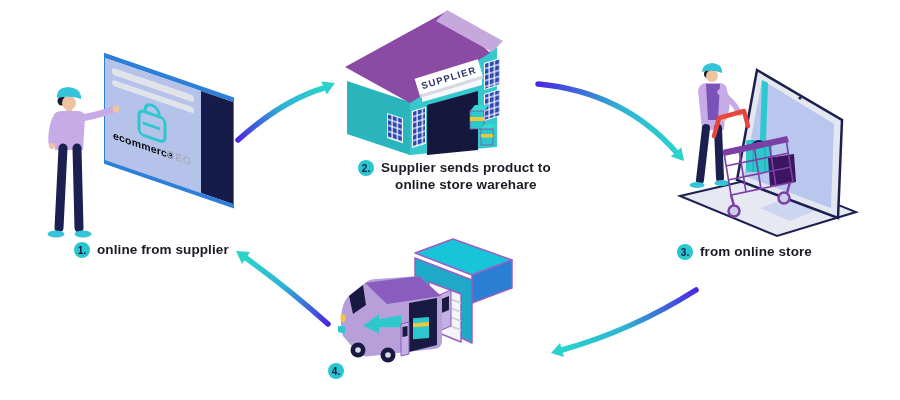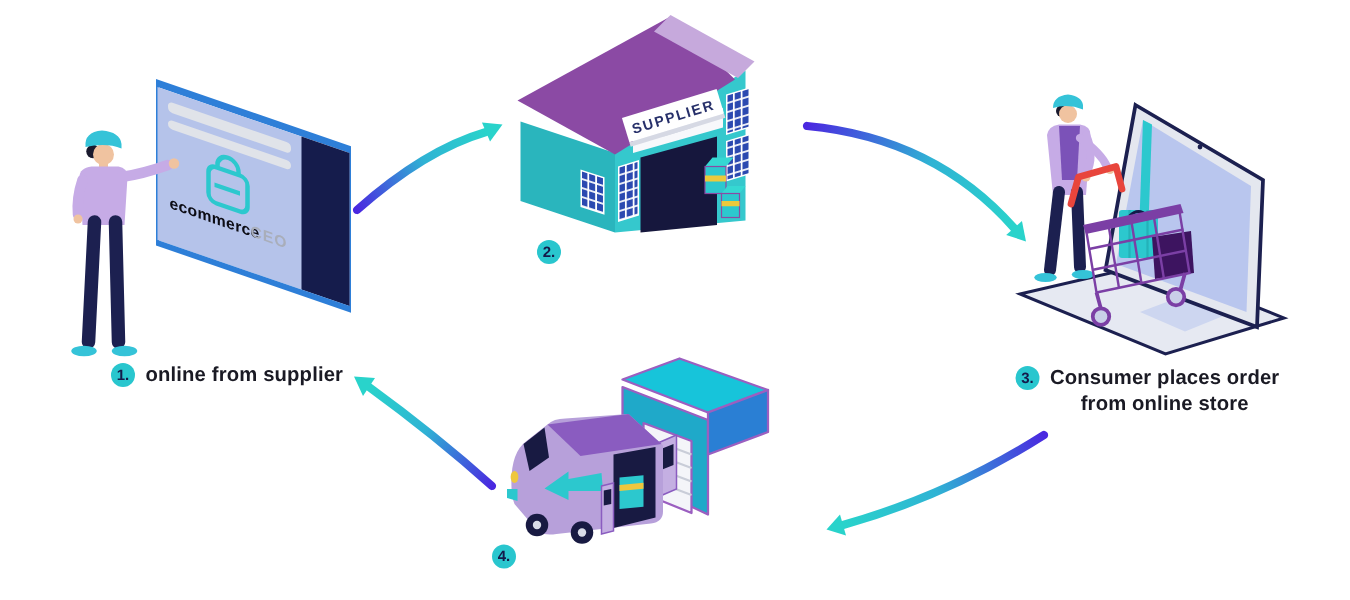--- a/index.html
+++ b/index.html
@@ -258,26 +258,29 @@
 
   <div class="step" style="left:74px;top:241px;">
     <div class="badge">1.</div>
     <div class="step-text">
       <div>online from supplier</div>
     </div>
   </div>
 
   <div class="step" style="left:358px;top:159px;">
     <div class="badge">2.</div>
+    <div class="step-text">
+      <div>Supplier sends product to</div>
+      <div>online store warehare</div>
+    </div>
   </div>
 
   <div class="step" style="left:677px;top:243px;">
     <div class="badge">3.</div>
     <div class="step-text">
-      <div>Consumer places order</div>
       <div>from online store</div>
     </div>
   </div>
 
   <div class="step" style="left:328px;top:362px;">
     <div class="badge">4.</div>
   </div>
 
 </div>
 

